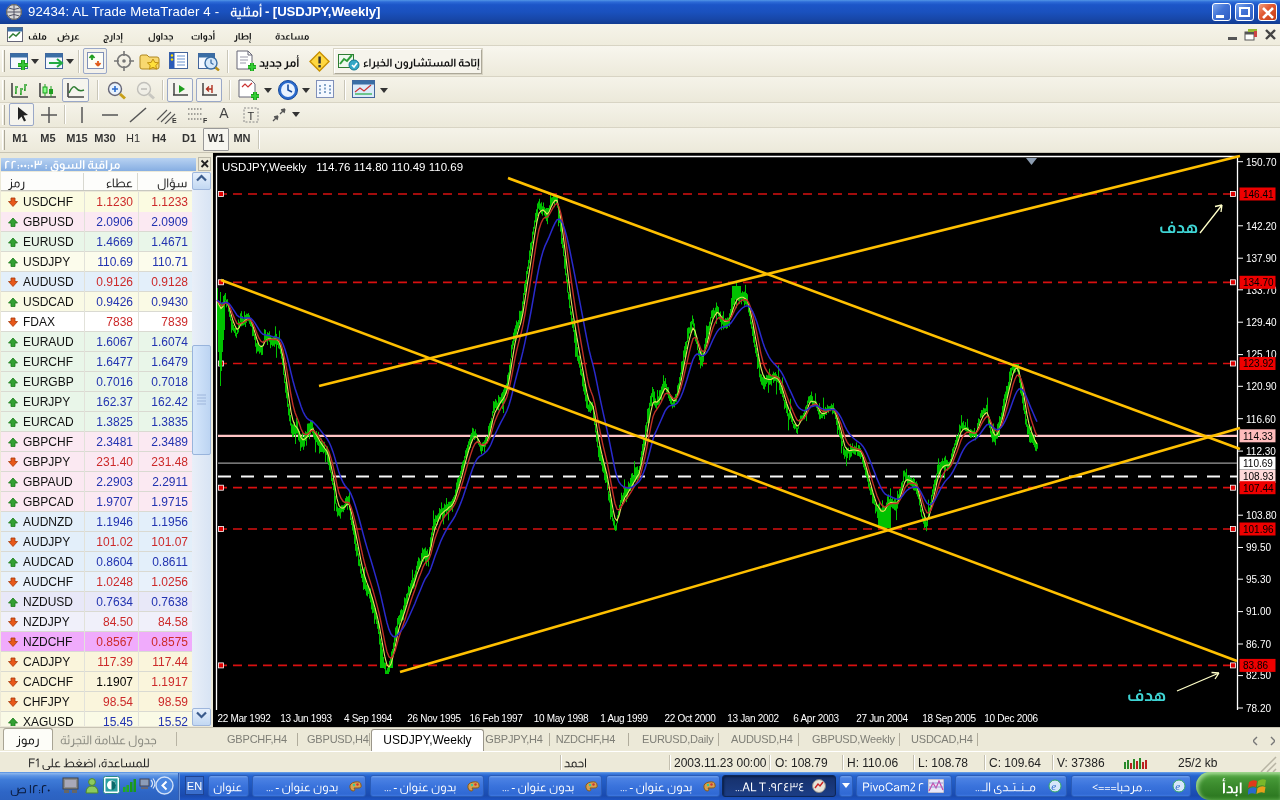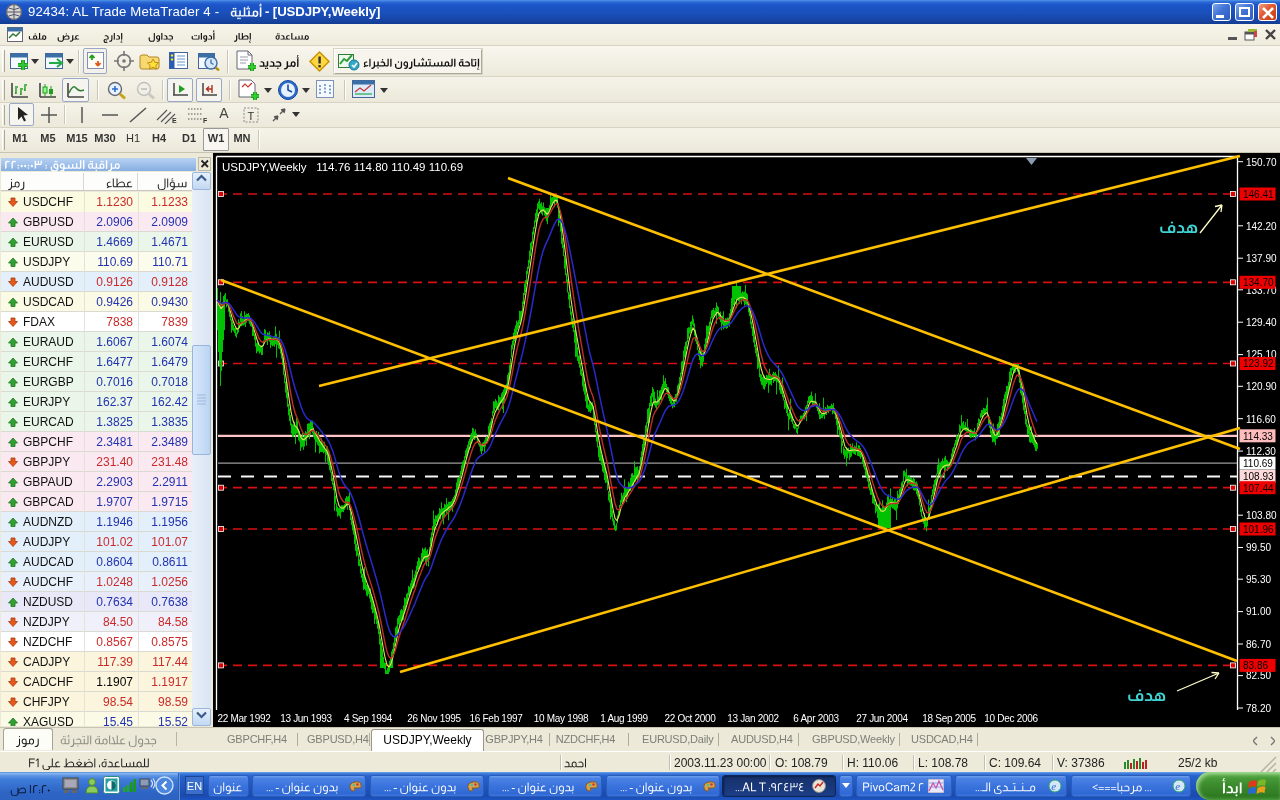--- a/index.html
+++ b/index.html
@@ -500,21 +500,21 @@
       <div class="abs" style="left:0;top:420px;width:191px;height:20px;background:#F0F0FA;border-bottom:1px solid #DADAD2">
         <svg class="abs" style="left:6px;top:4px" width="12" height="12">
           <path d="M6 10.5 L10.5 5.5 H8 V2 H4 V5.5 H1.5 Z" fill="#E8581A" stroke="#A83A0A" stroke-width="0.8"></path>
         </svg>
         <div class="abs" style="left:22px;top:3px;font-size:12px;color:#111">NZDJPY</div>
         <div class="abs" style="left:50px;top:3px;width:82px;text-align:right;font-size:12px;color:#CC2A2A">84.50</div>
         <div class="abs" style="left:105px;top:3px;width:82px;text-align:right;font-size:12px;color:#CC2A2A">84.58</div>
         <div class="abs" style="left:83px;top:0;width:1px;height:20px;background:#E2E2DA"></div>
         <div class="abs" style="left:137px;top:0;width:1px;height:20px;background:#E2E2DA"></div>
       </div>
-      <div class="abs" style="left:0;top:440px;width:191px;height:20px;background:#ffffff;border-bottom:1px solid #DADAD2">
+      <div class="abs" style="left:0;top:440px;width:191px;height:20px;background:#f0abfc;border-bottom:1px solid #DADAD2">
         <svg class="abs" style="left:6px;top:4px" width="12" height="12">
           <path d="M6 10.5 L10.5 5.5 H8 V2 H4 V5.5 H1.5 Z" fill="#E8581A" stroke="#A83A0A" stroke-width="0.8"></path>
         </svg>
         <div class="abs" style="left:22px;top:3px;font-size:12px;color:#111">NZDCHF</div>
         <div class="abs" style="left:50px;top:3px;width:82px;text-align:right;font-size:12px;color:#CC2A2A">0.8567</div>
         <div class="abs" style="left:105px;top:3px;width:82px;text-align:right;font-size:12px;color:#CC2A2A">0.8575</div>
         <div class="abs" style="left:83px;top:0;width:1px;height:20px;background:#E2E2DA"></div>
         <div class="abs" style="left:137px;top:0;width:1px;height:20px;background:#E2E2DA"></div>
       </div>
       <div class="abs" style="left:0;top:460px;width:191px;height:20px;background:#FAF5DC;border-bottom:1px solid #DADAD2">

